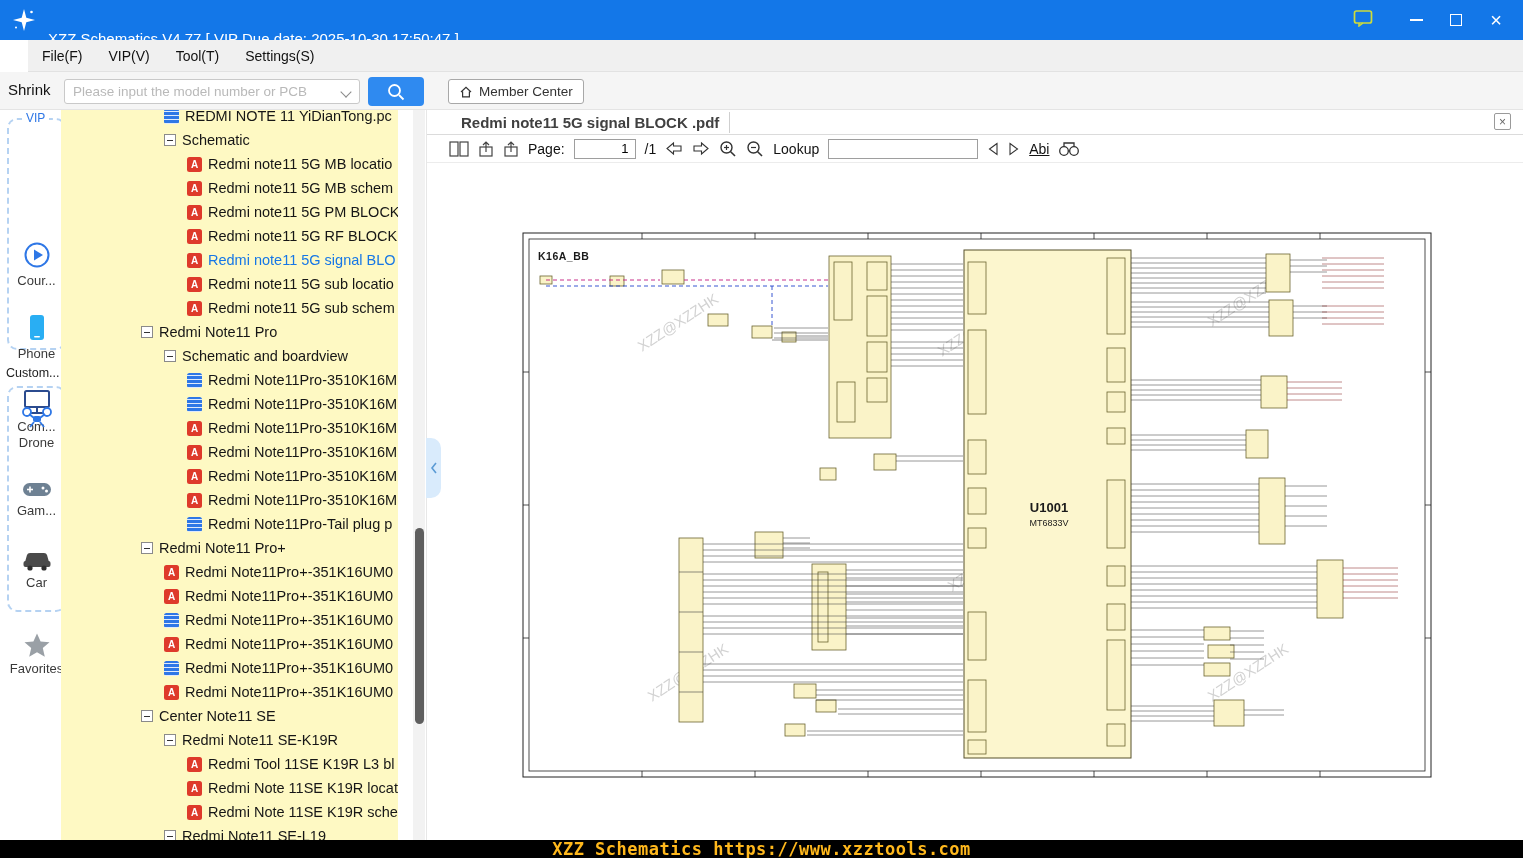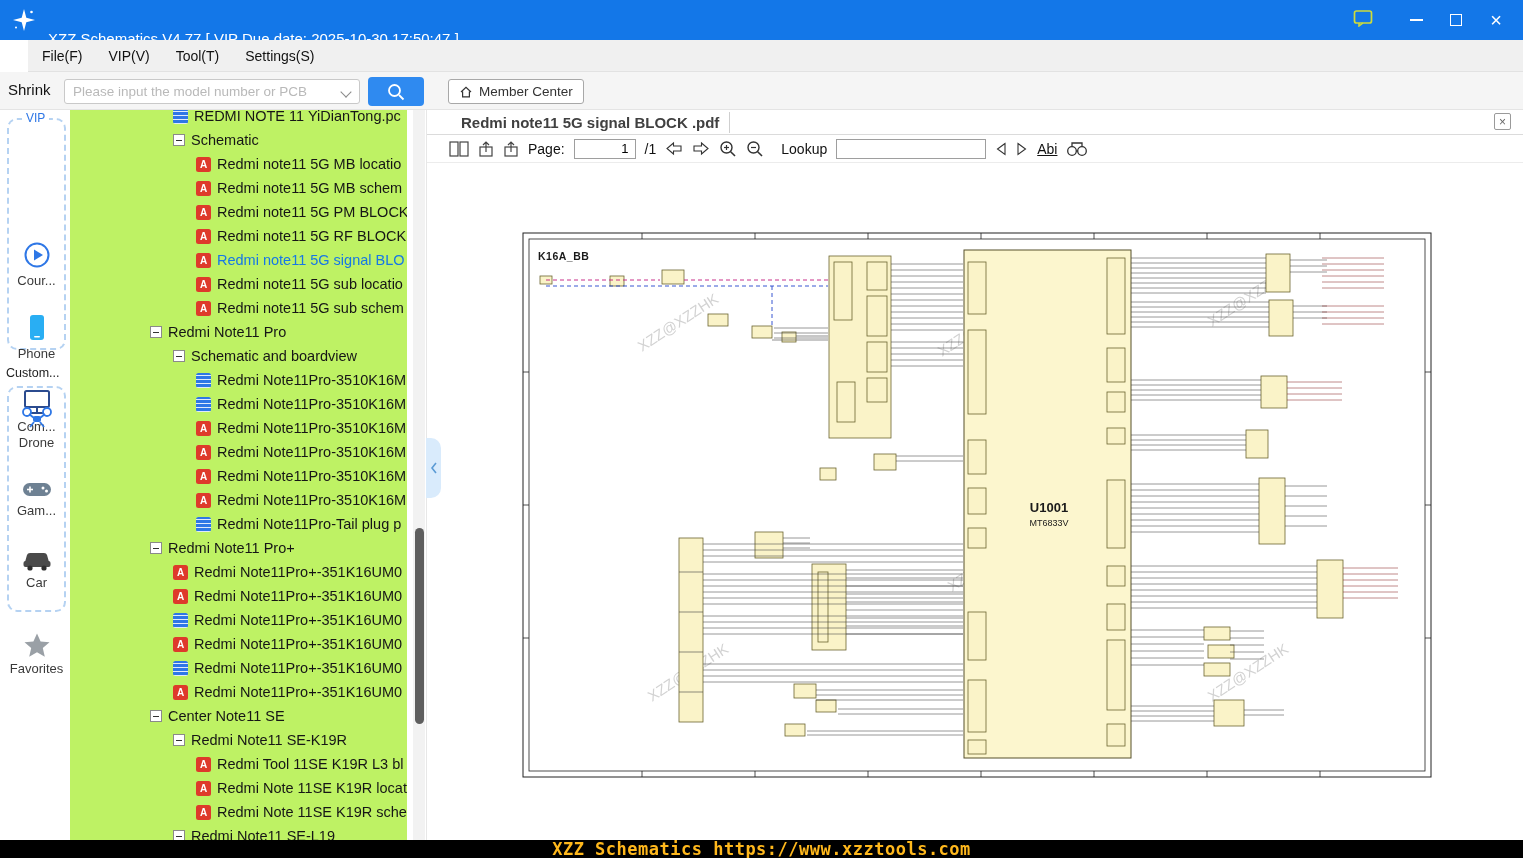--- a/index.html
+++ b/index.html
@@ -45,21 +45,21 @@
   .dash-box { position:absolute; left:7px; width:59px; border:2px dashed #B5D2F2; border-radius:10px; }
   .vip-box { top:8px; height:232px; }
   .box-tag { position:absolute; top:-9px; left:13px; background:#fff; padding:0 4px; font-size:12px; color:#2E77E6; }
   .custom-box { top:276px; height:226px; }
   .custom-lbl { position:absolute; left:6px; top:256px; font-size:12.5px; color:#222; }
   .sb-item { position:absolute; left:7px; width:59px; display:flex; flex-direction:column; align-items:center; gap:3px; cursor:pointer; }
   .sb-item .lbl { font-size:13px; color:#3A3A3A; white-space:nowrap; }
   .fav-item { top:522px; }
 
   
-  .tree { position:absolute; left:70px; top:110px; width:337px; height:730px; overflow:hidden; background:#bef264; }
+  .tree { position:absolute; left:61px; top:110px; width:337px; height:730px; overflow:hidden; background:#fef9c3; }
   .tree-inner { margin-top:-6px; }
   .tree-row { height:24px; display:flex; align-items:center; white-space:nowrap; overflow:hidden; cursor:pointer; }
   .tree-row .t-icon { flex:0 0 auto; margin-right:6px; position:relative; display:inline-flex;
     align-items:center; justify-content:center; }
   .tree-row .t-label { font-size:14.5px; color:#161616; }
   .tree-row.selected .t-label { color:#1677E6; }
   .lv2 { padding-left:80px; } .lv3 { padding-left:103px; } .lv4 { padding-left:126px; }
   .ic-group .t-icon { width:12px; height:12px; border:1px solid #8a8a8a; background:#fff; }
   .ic-group .t-icon::after { content:""; position:absolute; left:2px; right:2px; top:4.6px; height:1.4px; background:#333; }
   .ic-pdf .t-icon { width:15px; height:15px; background:#DE3A2B; border-radius:2.5px; }
@@ -422,21 +422,21 @@
             <line x1="7.5" y1="5" x2="7.5" y2="10" stroke="#333" stroke-width="1.2"></line>
           </svg>
       </span>
       <span class="tbtn">
         <svg width="18" height="18" viewBox="0 0 18 18">
             <circle cx="7.5" cy="7.5" r="5.5" fill="none" stroke="#333" stroke-width="1.4"></circle>
             <line x1="11.7" y1="11.7" x2="16" y2="16" stroke="#333" stroke-width="1.6"></line>
             <line x1="5" y1="7.5" x2="10" y2="7.5" stroke="#333" stroke-width="1.2"></line>
           </svg>
       </span>
-      <span class="txt" style="margin-left:8px">Lookup</span>
+      <span class="txt" style="margin-left:0">Lookup</span>
       <input class="lookup-input" type="text" style="">
       <span class="tbtn">
         <svg width="12" height="14" viewBox="0 0 12 14">
             <path d="M10 1.5 L2.5 7 L10 12.5 Z" fill="none" stroke="#333" stroke-width="1.1"></path>
           </svg>
       </span>
       <span class="tbtn">
         <svg width="12" height="14" viewBox="0 0 12 14">
             <path d="M2 1.5 L9.5 7 L2 12.5 Z" fill="none" stroke="#333" stroke-width="1.1"></path>
           </svg>

